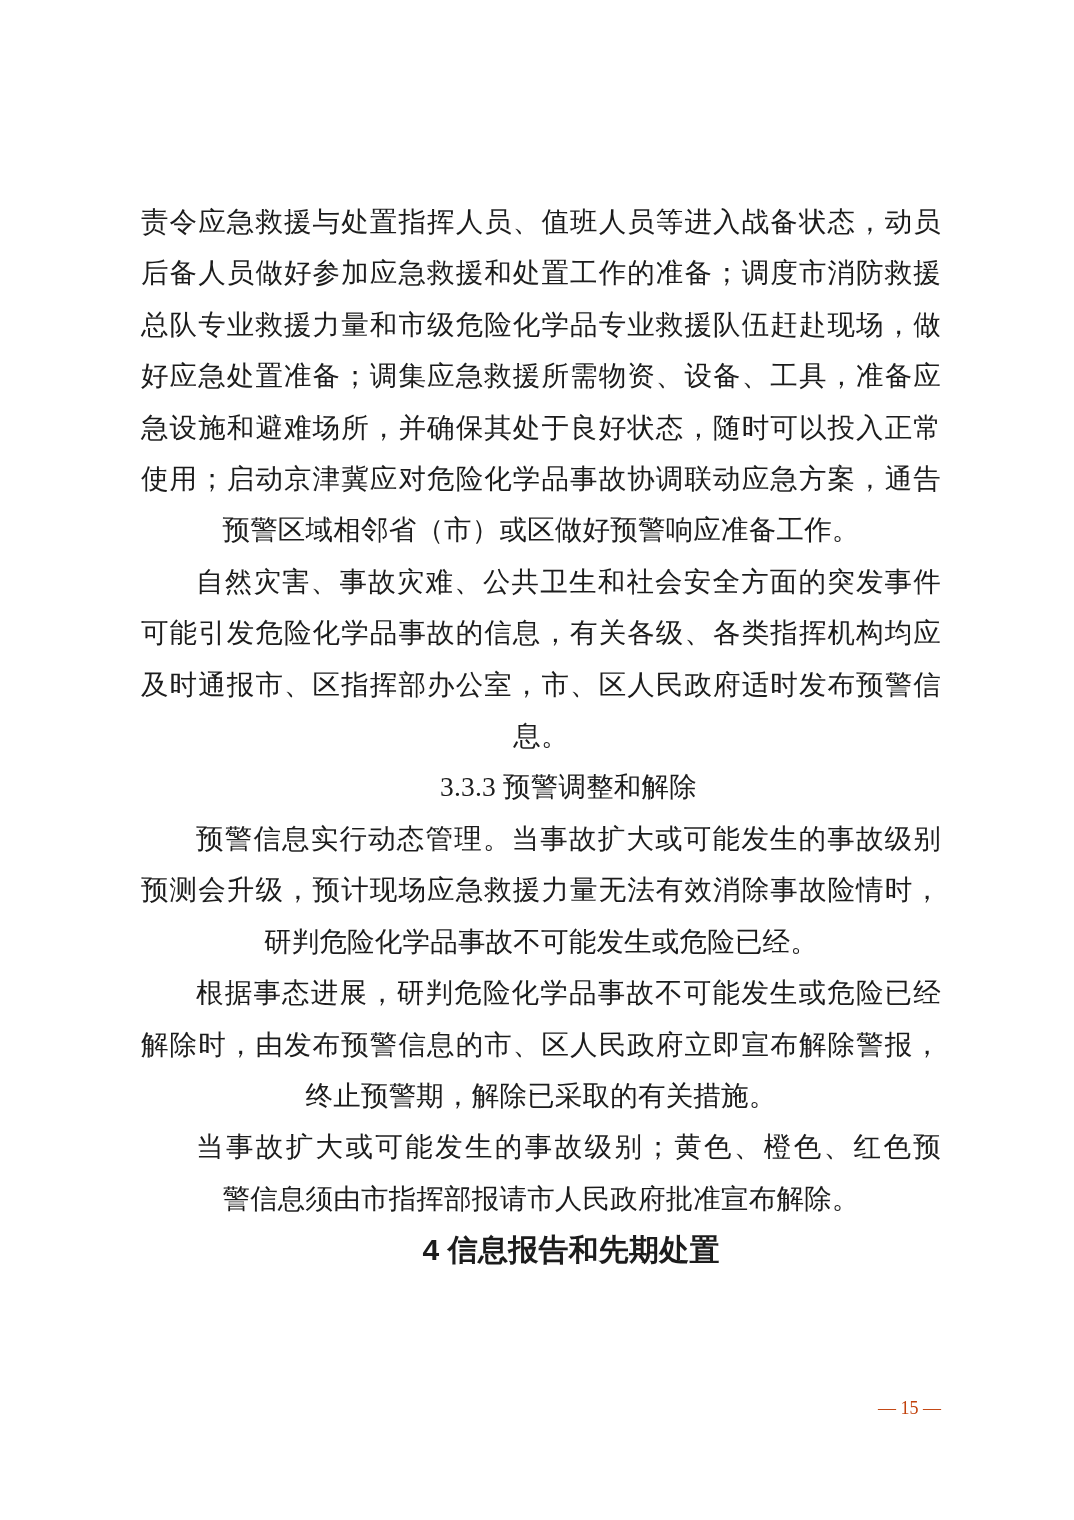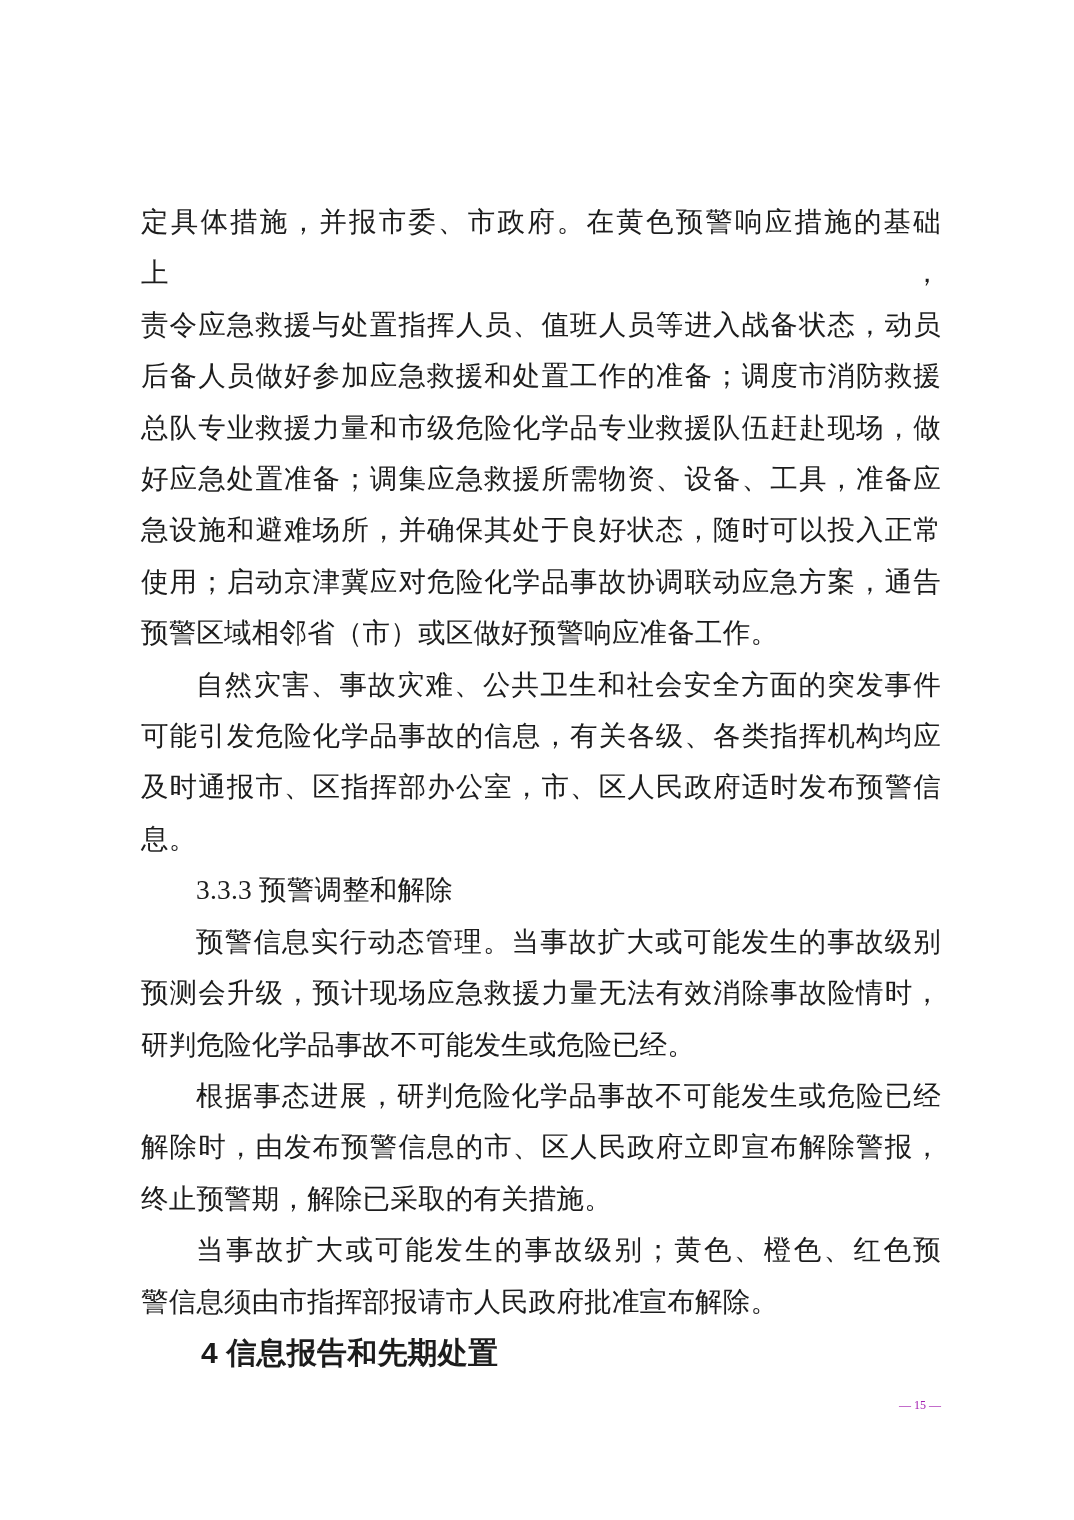--- a/index.html
+++ b/index.html
@@ -19,50 +19,49 @@
   .textblock {
     position: absolute;
     left: 141px;
     top: 196px;
     width: 800px;
     font-size: 27.5px;
     line-height: 51.4px;
     letter-spacing: 0.2px;
   }
   .line {
-    text-align: left;
+    text-align: center;
     min-height: 51.4px;
   }
   .line.fill {
     text-align: justify;
     text-align-last: justify;
   }
   .line.indent {
     text-indent: 2em;
   }
   .line.h4 {
     font-family: "Liberation Sans", sans-serif;
     font-weight: bold;
     font-size: 30px;
   }
   .footer {
     position: absolute;
     top: 1398px;
     right: 133px;
-    font-size: 12px;
+    font-size: 18px;
     font-family: "Liberation Serif", serif;
-    color: #a21caf;
+    color: #c2410c;
   }
 </style>
 </head>
 <body>
 
 <div class="page">
   <div class="textblock">
-    <div class="line fill">定具体措施，并报市委、市政府。在黄色预警响应措施的基础上，</div>
     <div class="line fill">责令应急救援与处置指挥人员、值班人员等进入战备状态，动员</div>
     <div class="line fill">后备人员做好参加应急救援和处置工作的准备；调度市消防救援</div>
     <div class="line fill">总队专业救援力量和市级危险化学品专业救援队伍赶赴现场，做</div>
     <div class="line fill">好应急处置准备；调集应急救援所需物资、设备、工具，准备应</div>
     <div class="line fill">急设施和避难场所，并确保其处于良好状态，随时可以投入正常</div>
     <div class="line fill">使用；启动京津冀应对危险化学品事故协调联动应急方案，通告</div>
     <div class="line">预警区域相邻省（市）或区做好预警响应准备工作。</div>
     <div class="line fill indent">自然灾害、事故灾难、公共卫生和社会安全方面的突发事件</div>
     <div class="line fill">可能引发危险化学品事故的信息，有关各级、各类指挥机构均应</div>
     <div class="line fill">及时通报市、区指挥部办公室，市、区人民政府适时发布预警信</div>

